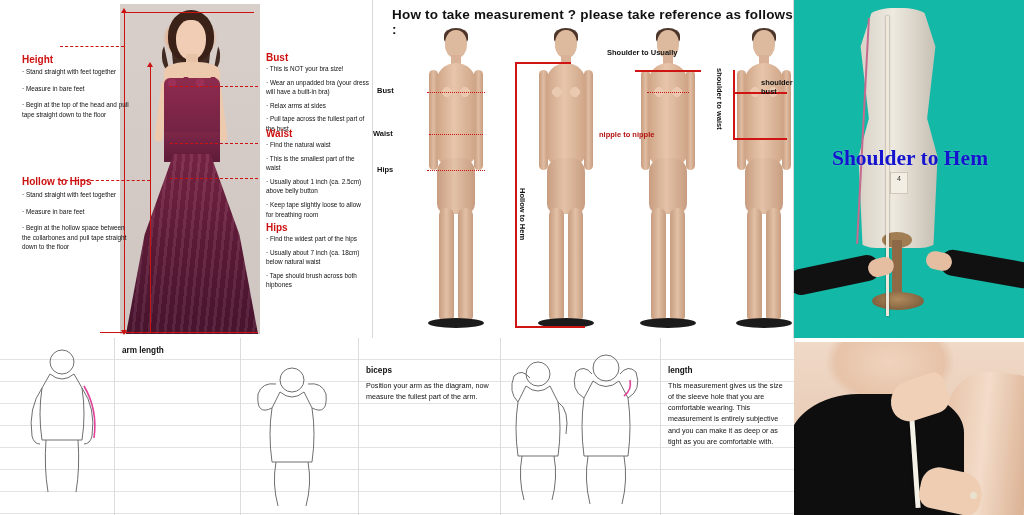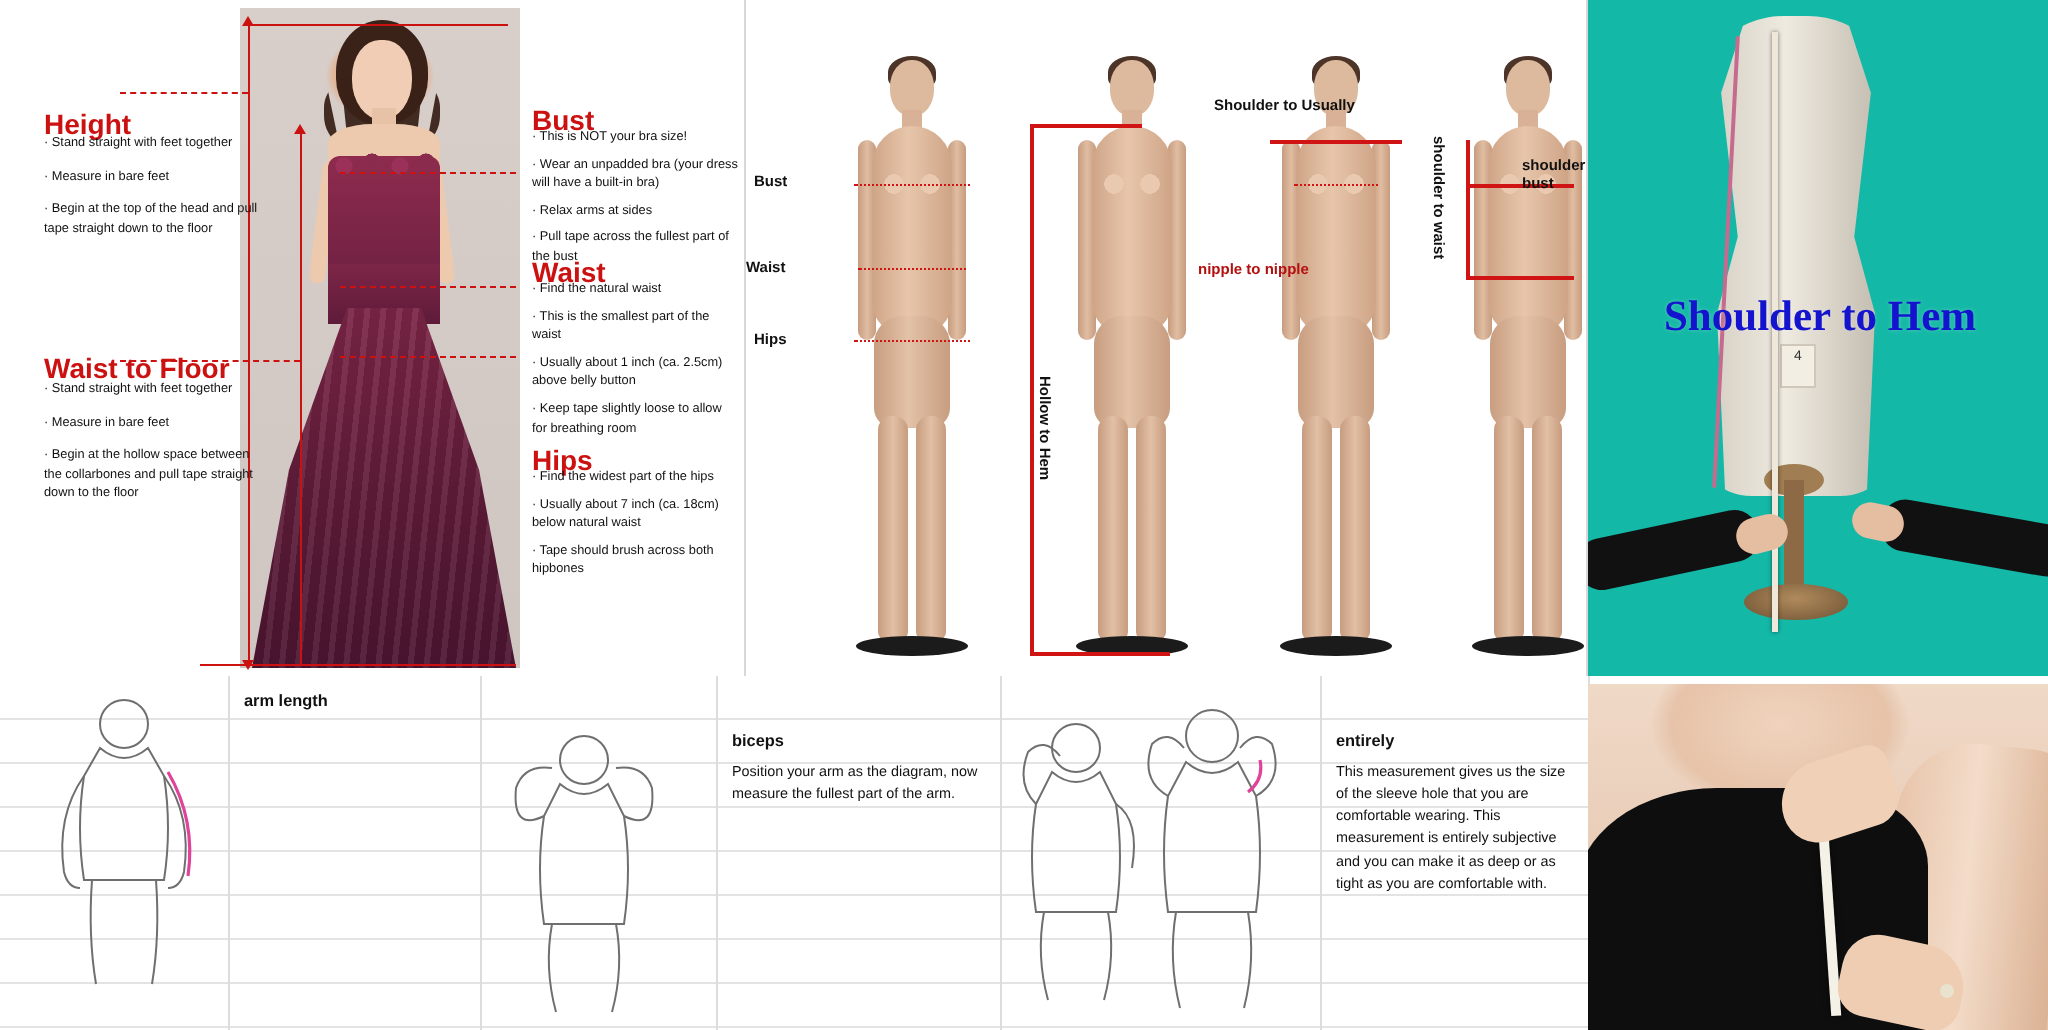--- a/index.html
+++ b/index.html
@@ -84,21 +84,21 @@
   .v-rule { position:absolute; border-left:1px solid #cc1111; }
   .h-tick { position:absolute; border-top:1px dashed #cc1111; }
   .h-solid { position:absolute; border-top:1px solid #cc1111; }
   .arrowhead-up, .arrowhead-down {
     position:absolute; width:0; height:0; border-left:3px solid transparent; border-right:3px solid transparent;
   }
   .arrowhead-up { border-bottom:5px solid #cc1111; }
   .arrowhead-down { border-top:5px solid #cc1111; }
 
   .lbl-red {
-    position:absolute; color:#cc1111; font-weight:bold; font-size:14px;
+    position:absolute; color:#cc1111; font-weight:bold; font-size:10px;
   }
   .lbl-blk {
     position:absolute; color:#111; font-size:6.4px; line-height:1.5;
     width:108px;
   }
   .lbl-blk.right { width:104px; }
 
   
   .panel-mann {
     position:absolute; left:373px; top:0; width:421px; height:338px;
@@ -320,21 +320,21 @@
     <div class="h-tick" style="left:170px; top:143px; width:88px;"></div>
     <div class="h-tick" style="left:170px; top:178px; width:88px;"></div>
 
     <div class="lbl-red" style="left:22px; top:54px;">Height</div>
     <div class="lbl-blk" style="left:22px; top:67px;">
       <div>· Stand straight with feet together</div>
       <div style="margin-top:7px;">· Measure in bare feet</div>
       <div style="margin-top:7px;">· Begin at the top of the head and pull tape straight down to the floor</div>
     </div>
 
-    <div class="lbl-red" style="left:22px; top:176px;">Waist to Floor</div>
+    <div class="lbl-red" style="left:22px; top:176px;">Hollow to Hips</div>
     <div class="lbl-blk" style="left:22px; top:190px;">
       <div>· Stand straight with feet together</div>
       <div style="margin-top:7px;">· Measure in bare feet</div>
       <div style="margin-top:7px;">· Begin at the hollow space between the collarbones and pull tape straight down to the floor</div>
     </div>
 
     <div class="lbl-red" style="left:266px; top:52px;">Bust</div>
     <div class="lbl-blk right" style="left:266px; top:64px;">
       <div>· This is NOT your bra size!</div>
       <div style="margin-top:4px;">· Wear an unpadded bra (your dress will have a built-in bra)</div>
@@ -352,20 +352,21 @@
 
     <div class="lbl-red" style="left:266px; top:222px;">Hips</div>
     <div class="lbl-blk right" style="left:266px; top:234px;">
       <div>· Find the widest part of the hips</div>
       <div style="margin-top:4px;">· Usually about 7 inch (ca. 18cm) below natural waist</div>
       <div style="margin-top:4px;">· Tape should brush across both hipbones</div>
     </div>
   </div>
 
   <div class="panel-mann">
+    <div class="mann-title">How to take measurement ?  please take reference as follows :</div>
 
     <div class="mann" style="left:40px;">
       <div class="mbody">
         <div class="m-hair"></div>
         <div class="m-head"></div>
         <div class="m-neck"></div>
         <div class="m-armL"></div>
         <div class="m-armR"></div>
         <div class="m-torso"></div>
         <div class="m-bust"></div>
@@ -500,21 +501,21 @@
     </svg>
     <svg class="sketch" style="left:564px; top:8px;" width="86" height="160" viewBox="0 0 86 160">
       <circle class="sk-line" cx="42" cy="22" r="13"></circle>
       <path class="sk-line" d="M29 35 Q42 46 55 35 L64 52 Q68 80 64 110 L20 110 Q16 80 20 52 Z"></path>
       <path class="sk-line" d="M20 52 Q6 44 12 26 Q20 18 28 28"></path>
       <path class="sk-line" d="M64 52 Q78 44 72 26 Q64 18 56 28"></path>
       <path class="sk-line" d="M24 110 Q20 134 26 158 M60 110 Q64 134 58 158"></path>
       <path class="sk-pink" d="M60 50 Q68 44 66 34"></path>
     </svg>
 
-    <div class="bc-title" style="left:668px; top:28px;">entirely</div>
+    <div class="bc-title" style="left:668px; top:28px;">length</div>
     <div class="bc-text" style="left:668px; top:42px; width:122px;">This measurement gives us the size of the sleeve hole that you are comfortable wearing. This measurement is entirely subjective and you can make it as deep or as tight as you are comfortable with.</div>
   </div>
 
   <div class="panel-armhole">
     <div class="ah-skin"></div>
     <div class="ah-arm"></div>
     <div class="ah-top"></div>
     <div class="ah-tape"></div>
     <div class="ah-hand"></div>
     <div class="ah-hand2"></div>

